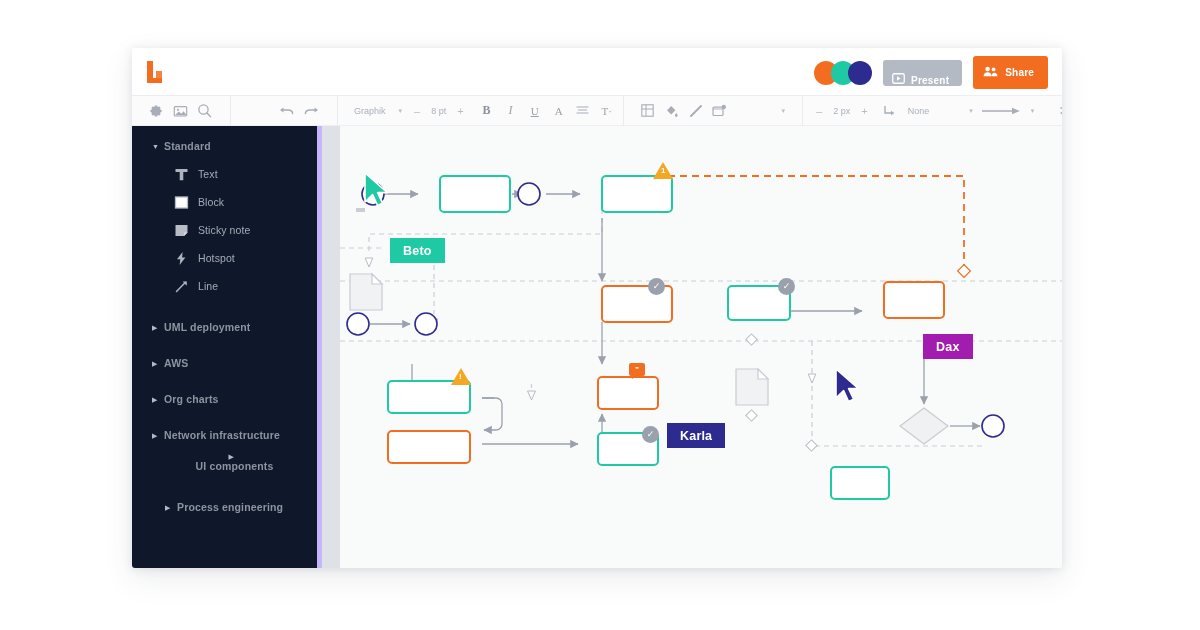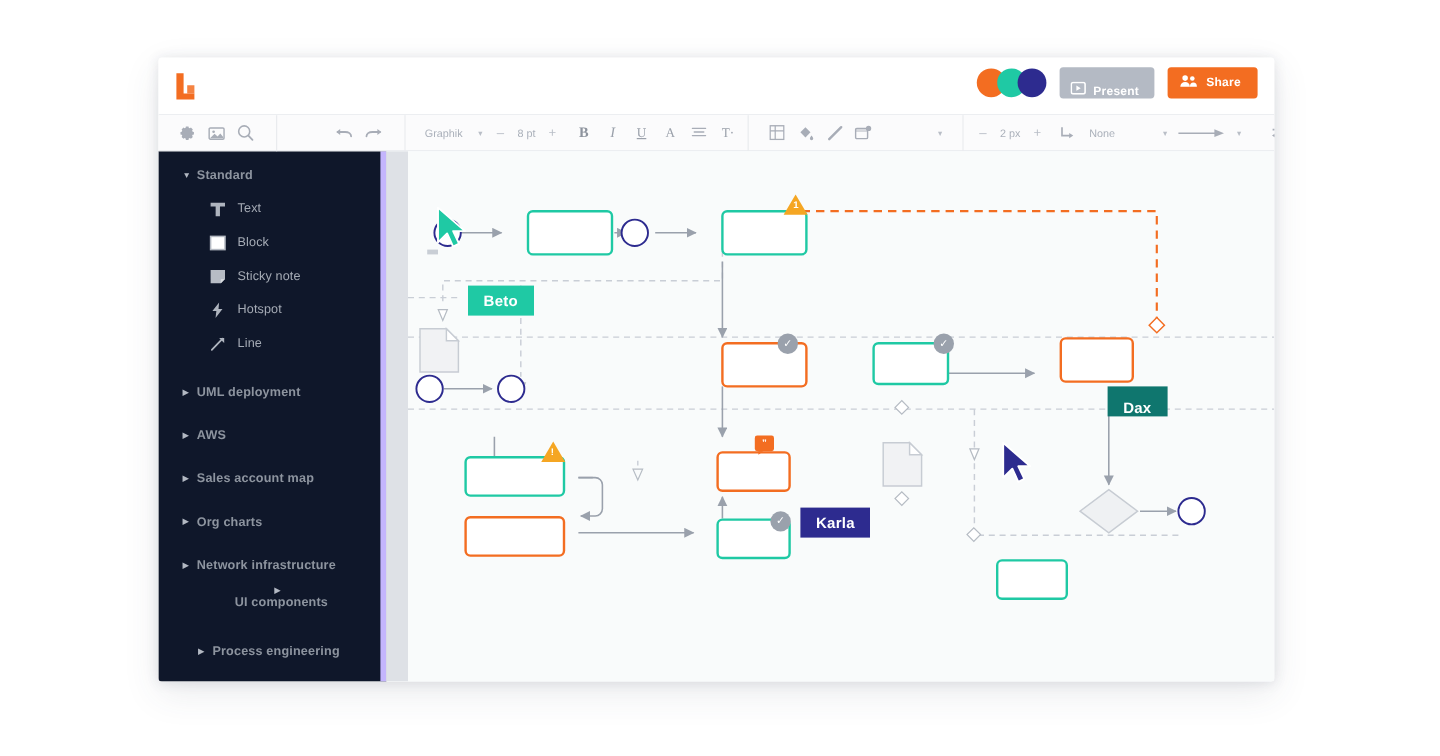--- a/index.html
+++ b/index.html
@@ -47,21 +47,21 @@
     border: none; border-radius: 3px;
     height: 26px; padding: 0 13px 0 9px;
     font-size: 10px; font-weight: bold; letter-spacing: .2px;
     font-family: "Liberation Sans", sans-serif;
     cursor: pointer;
   }
   .btn-share {
     display: flex; align-items: center; gap: 7px;
     background: #f36d21; color: #ffffff;
     border: none; border-radius: 3px;
-    height: 26px; padding: 0 14px 0 10px;
+    height: 33px; padding: 0 14px 0 10px;
     font-size: 10px; font-weight: bold; letter-spacing: .2px;
     font-family: "Liberation Sans", sans-serif;
     cursor: pointer;
   }
 
   
   .toolbar {
     position: relative;
     height: 30px;
     background: #fbfbfc;
@@ -428,24 +428,20 @@
 
       <div class="sb-spacer"></div>
 
       <div class="sb-group" style="height:36px;">
         <span class="sb-arrow">▶</span>
         <span class="sb-group-label">UML deployment</span>
       </div>
       <div class="sb-group" style="height:36px;">
         <span class="sb-arrow">▶</span>
         <span class="sb-group-label">AWS</span>
-      </div>
-      <div class="sb-group" style="height:36px;">
-        <span class="sb-arrow">▶</span>
-        <span class="sb-group-label">Sales account map</span>
       </div>
       <div class="sb-group" style="height:36px;">
         <span class="sb-arrow">▶</span>
         <span class="sb-group-label">Org charts</span>
       </div>
       <div class="sb-group" style="height:36px;">
         <span class="sb-arrow">▶</span>
         <span class="sb-group-label">Network infrastructure</span>
       </div>
       <div class="sb-group" style="height:36px;flex-direction:column;">
@@ -571,21 +567,21 @@
 
       <div class="cursor-ptr" style="left:512px; top:242px;">
         <svg width="30" height="38" viewBox="0 0 30 38">
           <path d="M2 1 L2 30 L9.6 22.6 L14.6 33.5 L19.6 31.1 L14.6 20.6 L24.5 20.6 Z" fill="#2d2b8f" stroke="#ffffff" stroke-width="1.6" stroke-linejoin="round"></path>
         </svg>
       </div>
 
       <div class="name-tag" style="left:68px; top:112px; background:#1fc9a4;text-align:center;">
         <span>Beto</span>
       </div>
-      <div class="name-tag" style="left:601px; top:196px; background:#0f766e;align-items:flex-end;">
+      <div class="name-tag" style="left:601px; top:208px; background:#a21caf;">
         <span>Dax</span>
       </div>
       <div class="name-tag" style="left:345px; top:297px; background:#2d2b8f;">
         <span>Karla</span>
       </div>
     </div>
   </div>
 </div>
 
 </body></html>

